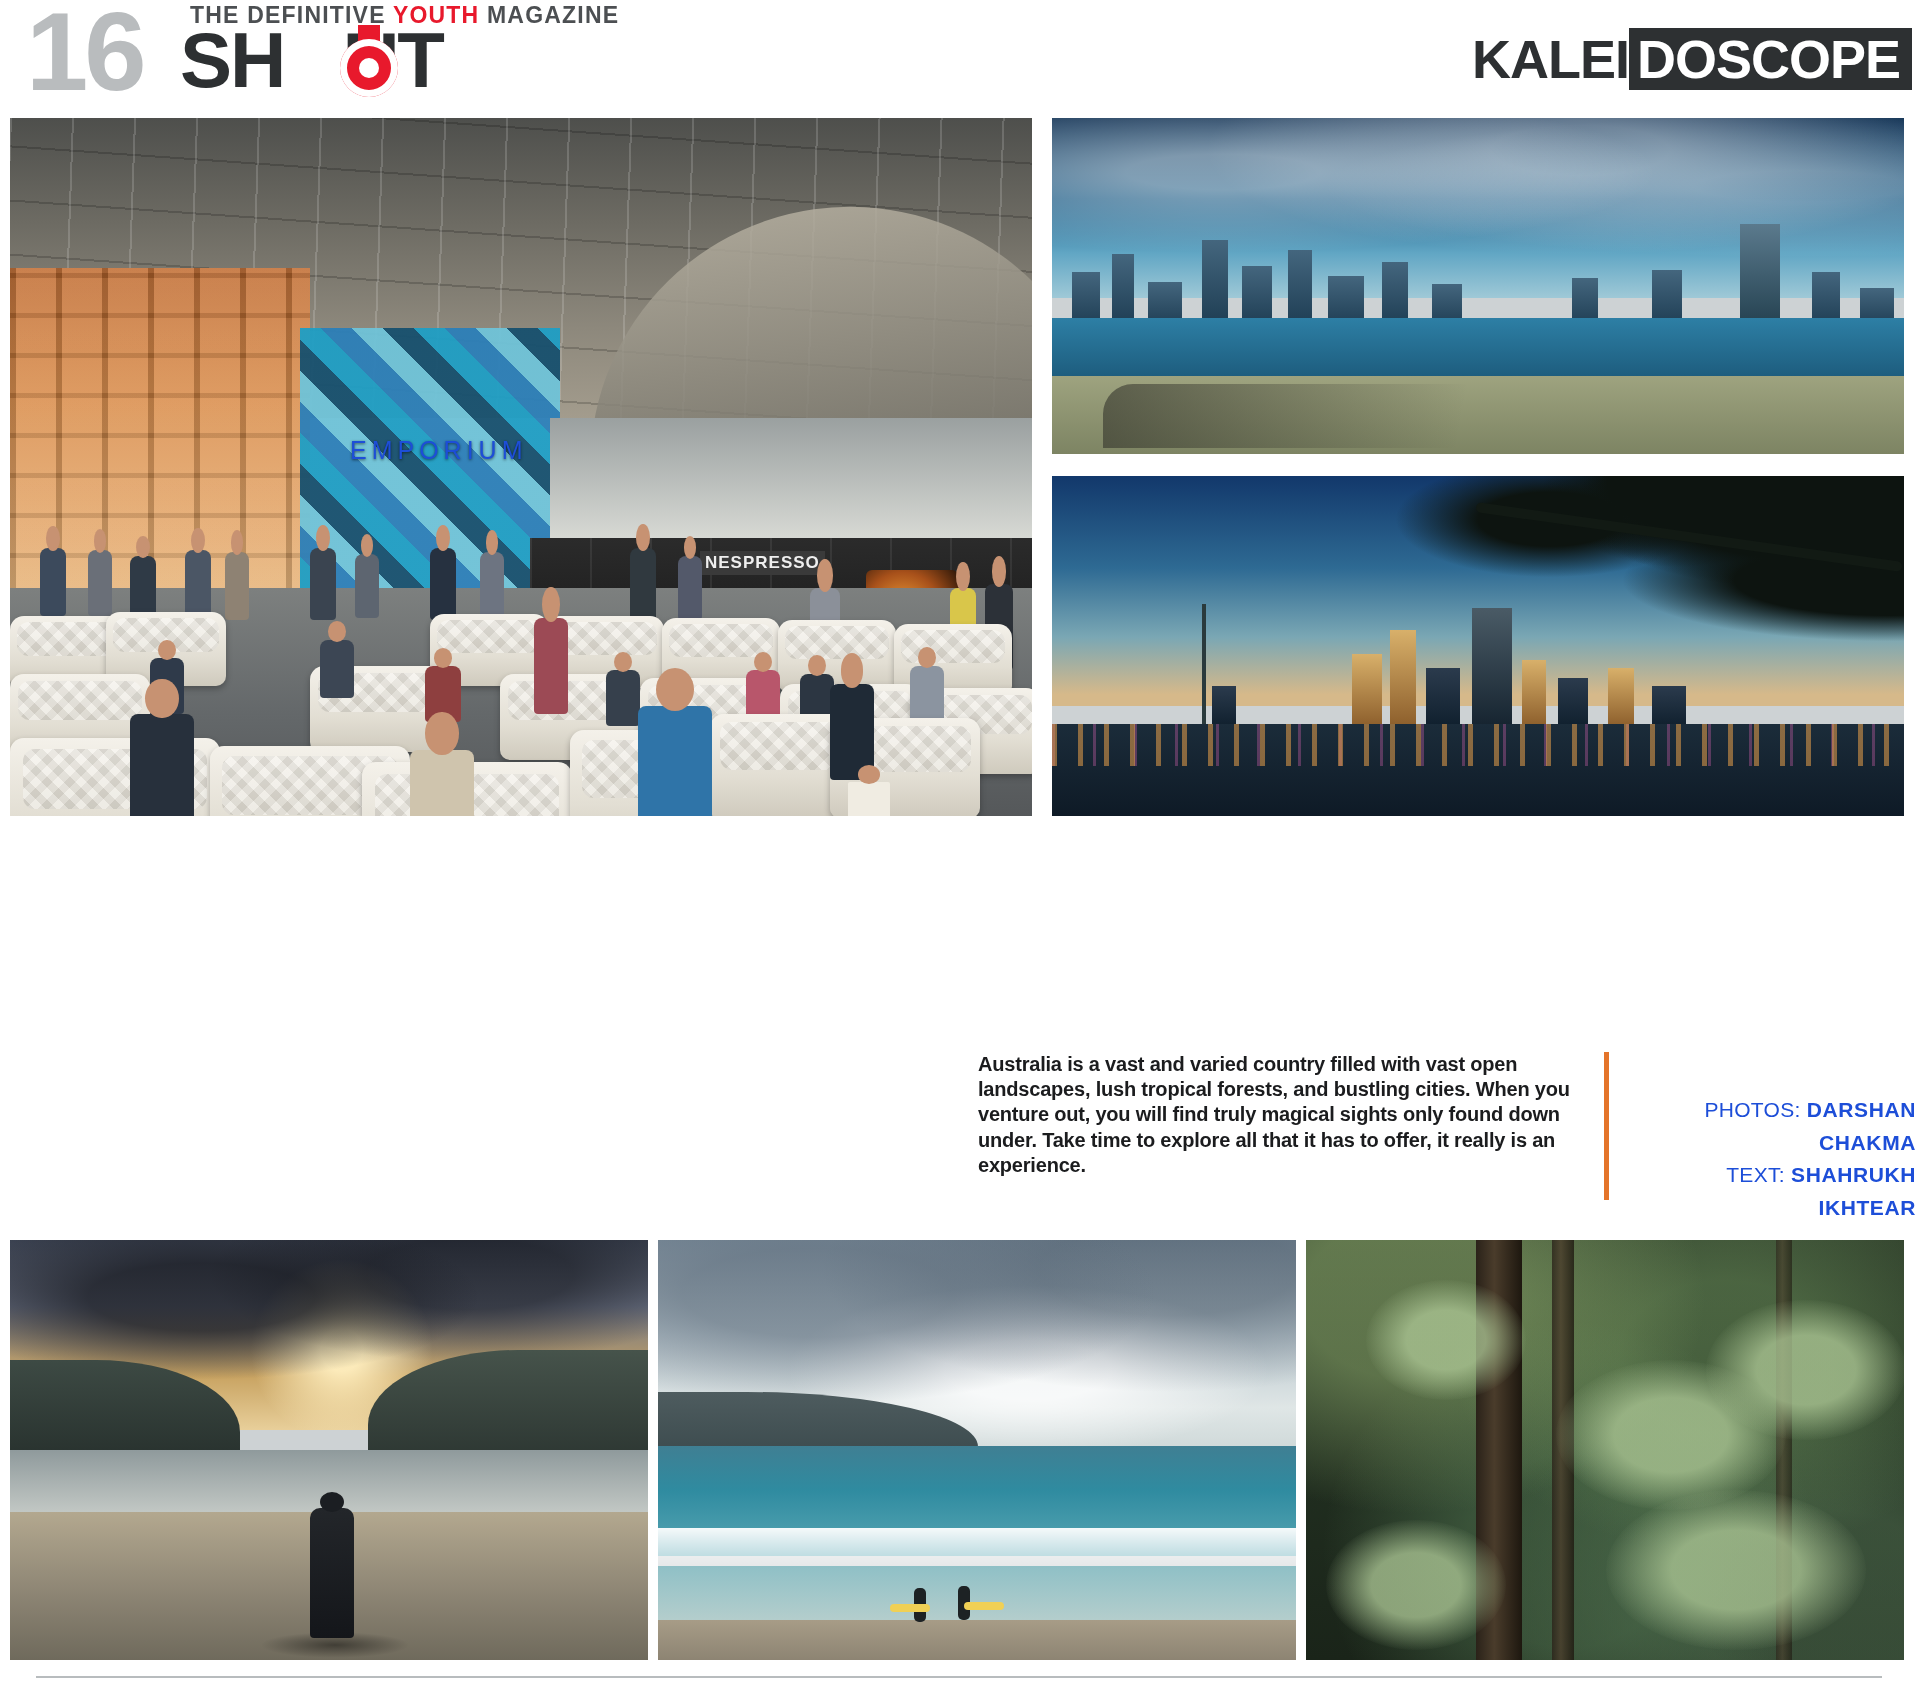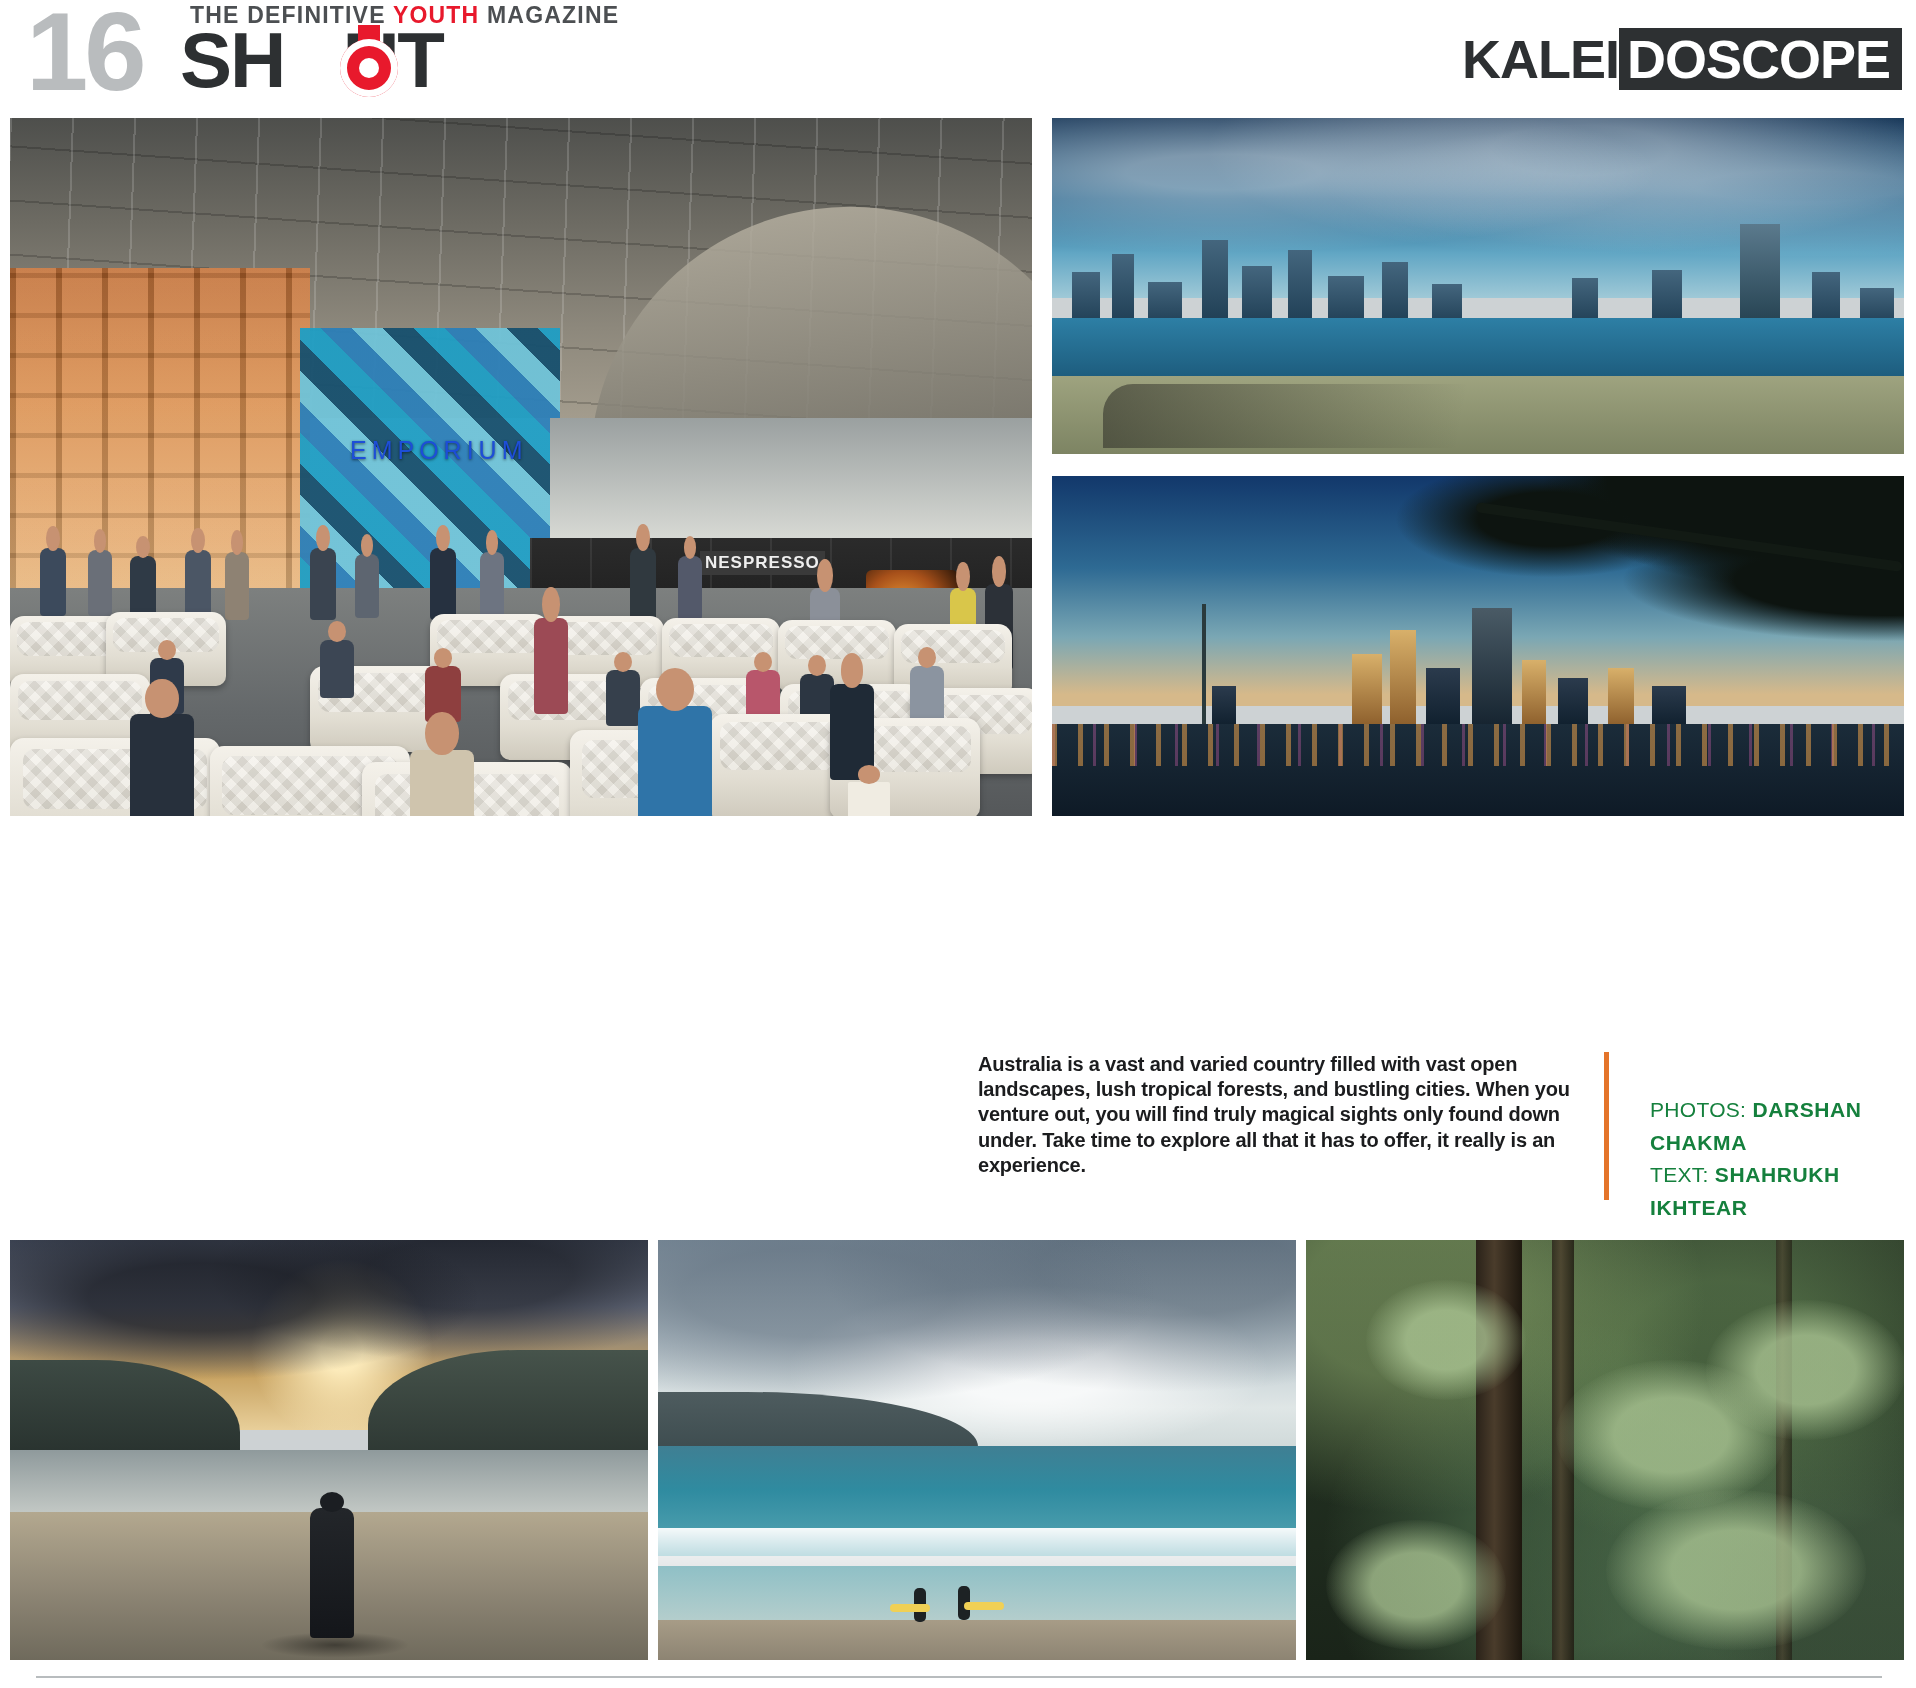--- a/index.html
+++ b/index.html
@@ -81,21 +81,21 @@
   }
   .logo-dot-stem {
     position: absolute;
     left: 178px; top: 2px;
     width: 22px; height: 16px;
     background: #e8192c;
   }
 
   .section-label {
     position: absolute;
-    right: 14px; top: 28px;
+    right: 4px; top: 28px;
     display: flex;
     align-items: flex-end;
     height: 62px;
   }
   .section-bar {
     width: 13px;
     background: #2d3032;
     margin-right: 16px;
   }
   .kalei {
@@ -344,23 +344,24 @@
     position: absolute;
     left: 1604px; top: 1052px;
     width: 5px; height: 148px;
     background: #e4742a;
   }
   .credits {
     position: absolute;
     left: 1650px; top: 1094px;
     font-family: "Liberation Sans", sans-serif;
     font-size: 21px;
-    color: #15803d;
+    color: #1d4ed8;
     line-height: 1.55;
     letter-spacing: .3px;
+    text-align: right;
   }
   .credits .lbl { font-weight: normal; }
   .credits .val { font-weight: bold; letter-spacing: .6px; }
 
   
   #photo-beach-photographer { left: 10px; top: 1240px; width: 638px; height: 420px; }
   .bp-sky {
     position:absolute; left:0; top:0; width:100%; height:190px;
     background: linear-gradient(180deg, #3c4352 0%, #6d7486 35%, #c9a463 72%, #e8cf9a 100%);
   }

